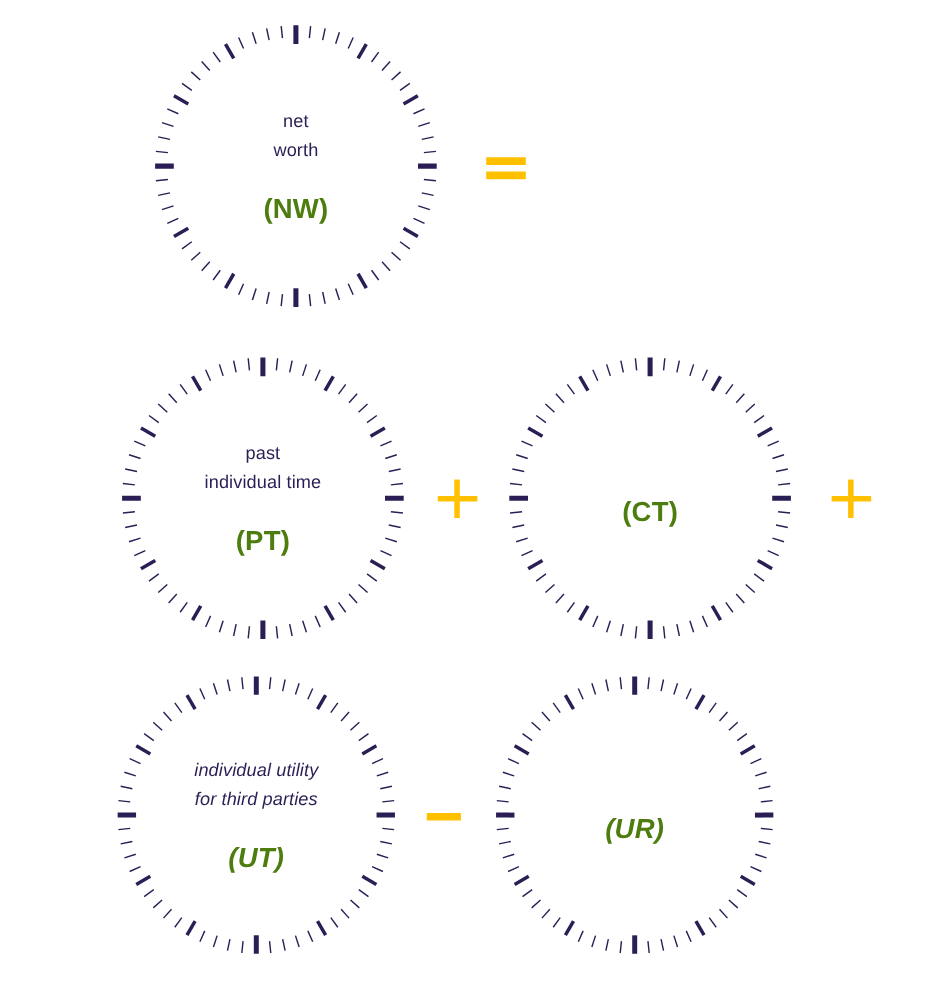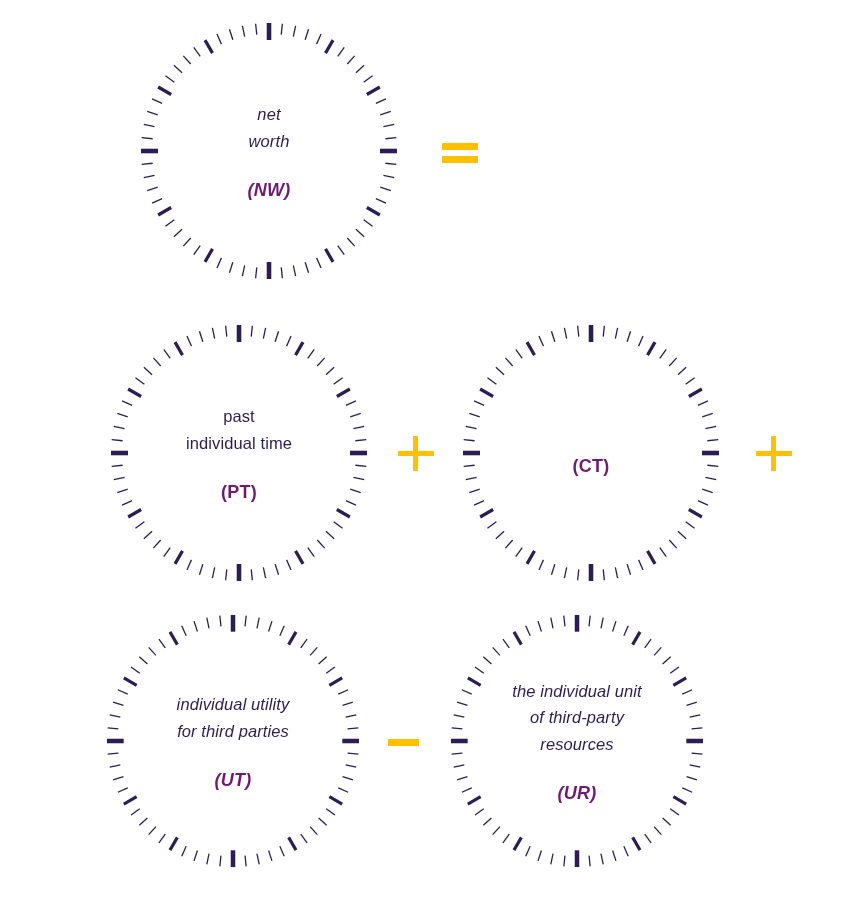--- a/index.html
+++ b/index.html
@@ -21,21 +21,21 @@
     height: 904px;
   }
 
   
   .row {
     position: absolute;
     display: flex;
     align-items: center;
     justify-content: flex-start;
   }
-  .row-top    { left: 0;   top: 20px;  width: 830px; padding-left: 138px; box-sizing: border-box; font-style: italic; }
+  .row-top    { left: 0;   top: 20px;  width: 830px; padding-left: 138px; box-sizing: border-box; }
   .row-middle { left: 0;   top: 322px; width: 850px; padding-left: 108px; box-sizing: border-box; }
   .row-bottom { left: 0;   top: 612px; width: 850px; padding-left: 104px; box-sizing: border-box; }
 
   
   .dial {
     position: relative;
     width: 262px;
     height: 262px;
     flex: 0 0 auto;
   }
@@ -66,24 +66,24 @@
     font-size: 16.5px;
     line-height: 1.62;
     font-weight: 400;
     letter-spacing: 0.1px;
     color: #2B1E55;
     white-space: pre-line;
   }
   .dial-label.three-line { line-height: 1.6; }
 
   .dial-acronym {
-    font-size: 18px;
+    font-size: 25px;
     font-weight: 700;
     letter-spacing: 0.2px;
-    color: #701a75;
+    color: #4d7c0f;
     margin-top: 26px;
   }
   .dial-acronym.tight { }
 
   
   .op {
     flex: 0 0 auto;
     position: relative;
     width: 44px;
     height: 44px;
@@ -489,22 +489,19 @@
           <line x1="44.05" y1="52.71" x2="35.88" y2="45.35" stroke="#2B1E55" stroke-width="1.3" stroke-linecap="butt"></line>
           <line x1="52.71" y1="44.05" x2="45.35" y2="35.88" stroke="#2B1E55" stroke-width="1.3" stroke-linecap="butt"></line>
           <line x1="62.23" y1="36.35" x2="55.76" y2="27.45" stroke="#2B1E55" stroke-width="1.3" stroke-linecap="butt"></line>
           <line x1="74.50" y1="33.14" x2="67.00" y2="20.15" stroke="#2B1E55" stroke-width="3.2" stroke-linecap="butt"></line>
           <line x1="83.41" y1="24.12" x2="78.94" y2="14.07" stroke="#2B1E55" stroke-width="1.3" stroke-linecap="butt"></line>
           <line x1="94.85" y1="19.73" x2="91.45" y2="9.26" stroke="#2B1E55" stroke-width="1.3" stroke-linecap="butt"></line>
           <line x1="106.67" y1="16.56" x2="104.39" y2="5.80" stroke="#2B1E55" stroke-width="1.3" stroke-linecap="butt"></line>
           <line x1="118.77" y1="14.64" x2="117.62" y2="3.70" stroke="#2B1E55" stroke-width="1.3" stroke-linecap="butt"></line>
         </svg>
       <div class="dial-content">
-        <div class="dial-label three-line">the individual unit
-of third-party
-resources</div>
         <div class="dial-acronym tight">(UR)</div>
       </div>
     </div>
 
   </div>
 
 </div>
 
 </body></html>

